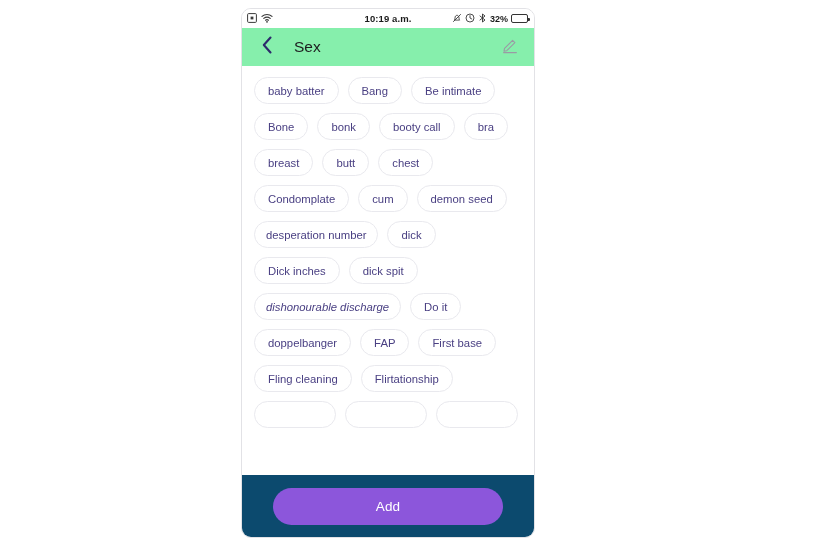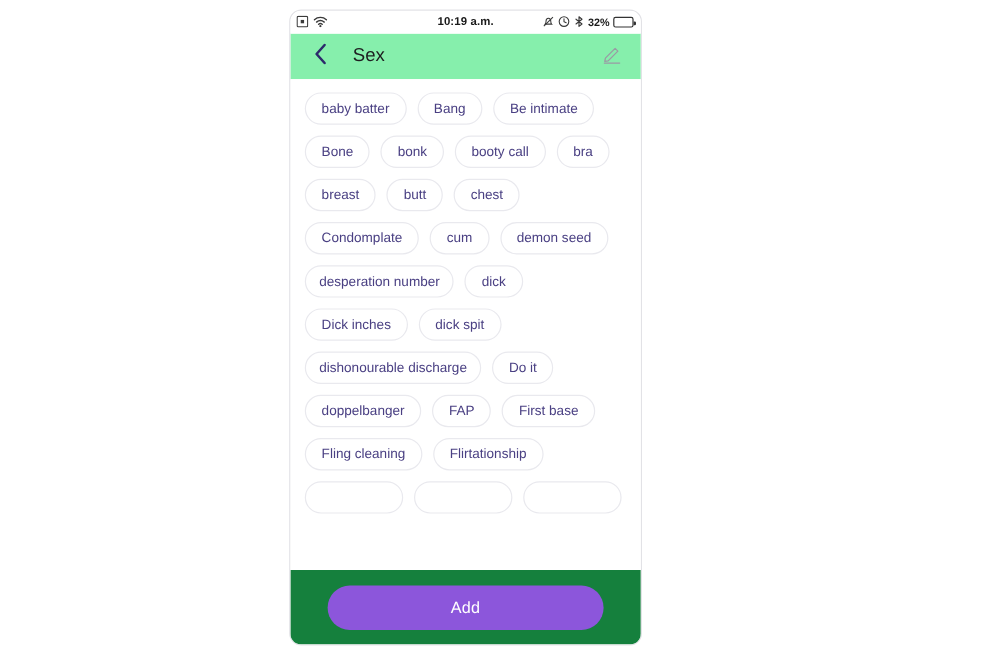--- a/index.html
+++ b/index.html
@@ -307,37 +307,37 @@
         </div>
         <div class="chip-row">
           <div class="chip wide" style="color: rgb(74, 64, 131); border-color: rgb(233, 233, 238); text-align: center;">desperation number</div>
           <div class="chip" style="color: rgb(74, 64, 131); border-color: rgb(233, 233, 238);">dick</div>
         </div>
         <div class="chip-row">
           <div class="chip" style="color: rgb(74, 64, 131); border-color: rgb(233, 233, 238);">Dick inches</div>
           <div class="chip" style="color: rgb(74, 64, 131); border-color: rgb(233, 233, 238);">dick spit</div>
         </div>
         <div class="chip-row">
-          <div class="chip wide" style="color: rgb(74, 64, 131); border-color: rgb(233, 233, 238);">dishonourable discharge</div>
+          <div class="chip wide" style="color: rgb(74, 64, 131); border-color: rgb(233, 233, 238); font-style: italic;">dishonourable discharge</div>
           <div class="chip" style="color: rgb(74, 64, 131); border-color: rgb(233, 233, 238);">Do it</div>
         </div>
         <div class="chip-row">
           <div class="chip" style="color: rgb(74, 64, 131); border-color: rgb(233, 233, 238);">doppelbanger</div>
           <div class="chip" style="color: rgb(74, 64, 131); border-color: rgb(233, 233, 238);">FAP</div>
           <div class="chip" style="color: rgb(74, 64, 131); border-color: rgb(233, 233, 238);">First base</div>
         </div>
         <div class="chip-row">
           <div class="chip" style="color: rgb(74, 64, 131); border-color: rgb(233, 233, 238);">Fling cleaning</div>
           <div class="chip" style="color: rgb(74, 64, 131); border-color: rgb(233, 233, 238);">Flirtationship</div>
         </div>
         <div class="chip-row">
           <div class="chip" style="width: 82px; color: rgb(74, 64, 131); border-color: rgb(233, 233, 238);"></div>
           <div class="chip" style="width: 82px; color: rgb(74, 64, 131); border-color: rgb(233, 233, 238);"></div>
           <div class="chip" style="width: 82px; color: rgb(74, 64, 131); border-color: rgb(233, 233, 238);"></div>
         </div>
       </div>
   </div>
 
-  <div id="bottom-bar" style="background: #15803d;">
+  <div id="bottom-bar" style="background: #0c4a6e;">
     <button id="add-button" style="background: rgb(140, 86, 219);">Add</button>
   </div>
 
 </div>
 
 </body></html>

